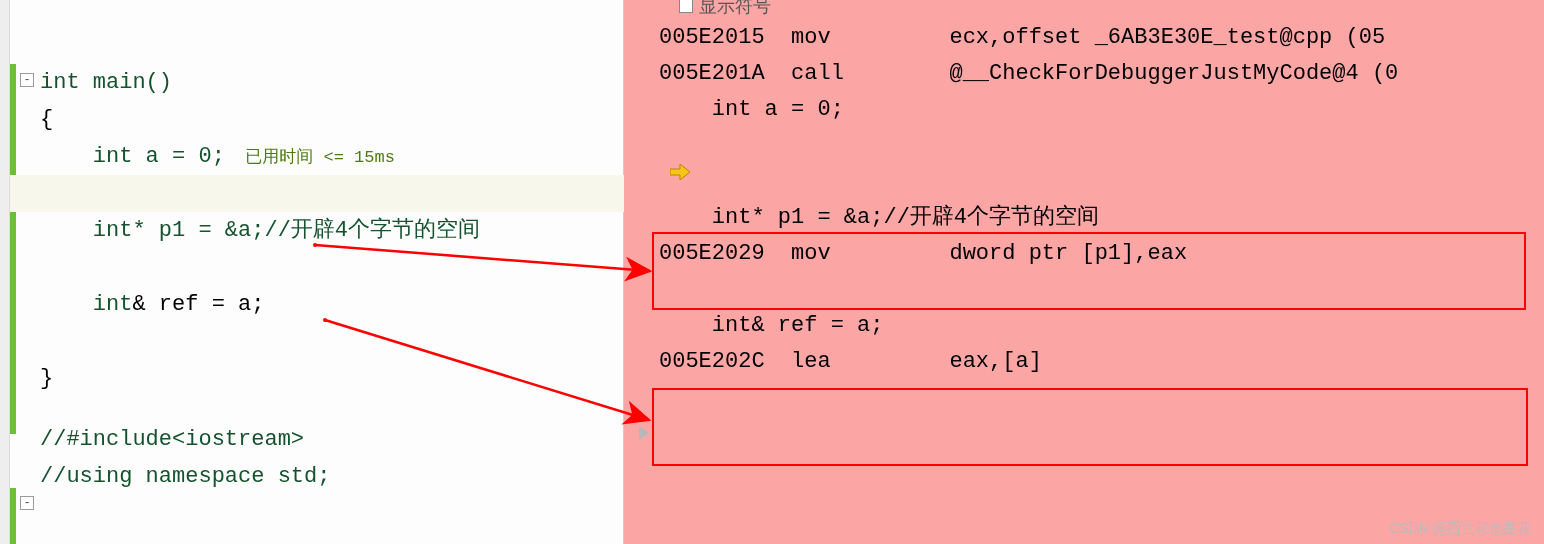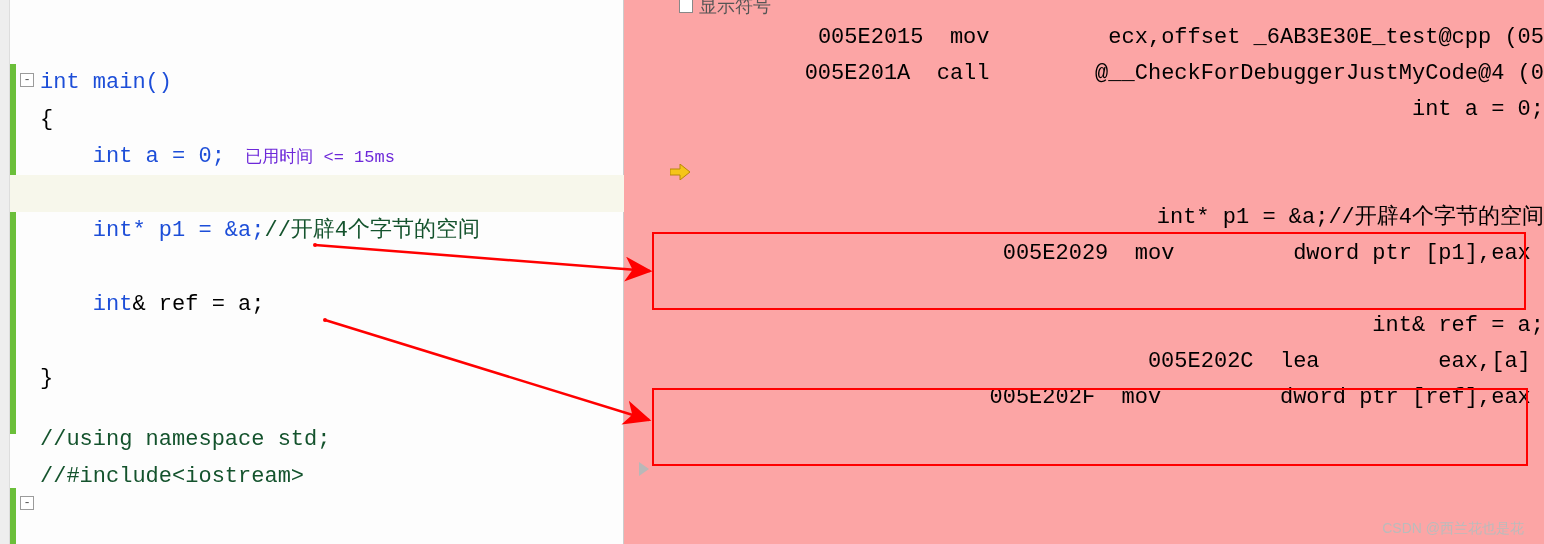--- a/index.html
+++ b/index.html
@@ -57,24 +57,24 @@
     position: absolute;
     left: 40px; top: 0;
     width: 584px;
   }
   .code-line {
     height: 37px;
     line-height: 37px;
     white-space: pre;
     font-size: 22px;
   }
-  .kw   { color: #1d4ed8; }
+  .kw   { color: #14532d; }
   .cmt  { color: #14532d; }
   .txt  { color: #000; }
-  .hint { color: #6d28d9; font-size: 17px; }
+  .hint { color: #4d7c0f; font-size: 17px; }
   .hl-line {
     background: #f7f7eb;
     position: absolute;
     left: 10px;
     width: 614px;
     height: 37px;
   }
 
   .right-pane {
     width: 920px;
@@ -94,21 +94,20 @@
   .chk {
     width: 14px; height: 14px;
     border: 1px solid #888;
     display: inline-block;
     background: #fff;
   }
   .dis-area {
     position: absolute;
     left: 35px; top: 20px;
     width: 885px;
-    text-align: right;
   }
   .dis-line {
     height: 36px;
     line-height: 36px;
     white-space: pre;
     font-size: 22px;
     color: #000;
     font-family: Consolas, 'Courier New', monospace;
     position: relative;
   }
@@ -126,21 +125,21 @@
     border-top: 7px solid transparent;
     border-bottom: 7px solid transparent;
   }
   .redbox {
     position: absolute;
     border: 2px solid #ff0000;
     pointer-events: none;
   }
   .watermark {
     position: absolute;
-    right: 20px; bottom: 6px;
+    right: 13px; bottom: 6px;
     font-size: 14px;
     color: #bbb;
     font-family: Arial, sans-serif;
   }
   svg.arrows {
     position: absolute;
     left: 0; top: 0;
     width: 1544px; height: 544px;
     pointer-events: none;
   }
@@ -164,22 +163,22 @@
       <div class="code-line"><span class="kw">int main()</span></div>
       <div class="code-line"><span class="txt">{</span></div>
       <div class="code-line"><span class="kw">    int a = 0;</span><span class="hint">  已用时间 &lt;= 15ms</span></div>
       <div class="code-line"></div>
       <div class="code-line"><span class="kw">    int* p1 = &amp;a;</span><span class="cmt">//开辟4个字节的空间</span></div>
       <div class="code-line"></div>
       <div class="code-line"><span class="kw">    int</span><span class="txt">&amp; ref = a;</span></div>
       <div class="code-line"></div>
       <div class="code-line"><span class="txt">}</span></div>
       <div class="code-line" style="height:24px"></div>
+      <div class="code-line"><span class="cmt">//#include&lt;iostream&gt;</span></div>
       <div class="code-line"><span class="cmt">//using namespace std;</span></div>
-      <div class="code-line"><span class="cmt">//#include&lt;iostream&gt;</span></div>
     </div>
   </div>
 
   <div class="right-pane">
     <div class="right-checkbox-row">
       <span class="chk"></span>
       <span>显示符号</span>
     </div>
 
     <div class="dis-area">
@@ -190,21 +189,20 @@
         <svg class="exec-arrow" viewBox="0 0 20 16">
             <path d="M0 5 L10 5 L10 0 L20 8 L10 16 L10 11 L0 11 Z" fill="#f5c518" stroke="#b8860b" stroke-width="1"></path>
           </svg>
       </div>
       <div class="dis-line"></div>
       <div class="dis-line">    int* p1 = &amp;a;//开辟4个字节的空间</div>
       <div class="dis-line">005E2029  mov         dword ptr [p1],eax </div>
       <div class="dis-line"></div>
       <div class="dis-line">    int&amp; ref = a;</div>
       <div class="dis-line">005E202C  lea         eax,[a] </div>
-      <div class="dis-line">005E202F  mov         dword ptr [ref],eax </div>
       <div class="dis-line"></div>
       <div class="dis-line" style="position:relative">
         <span class="play-icon"></span>
         
       </div>
     </div>
 
     <div class="redbox" style="left:28px; top:232px; width:874px; height:78px"></div>
     <div class="redbox" style="left:28px; top:388px; width:876px; height:78px"></div>
   </div>

